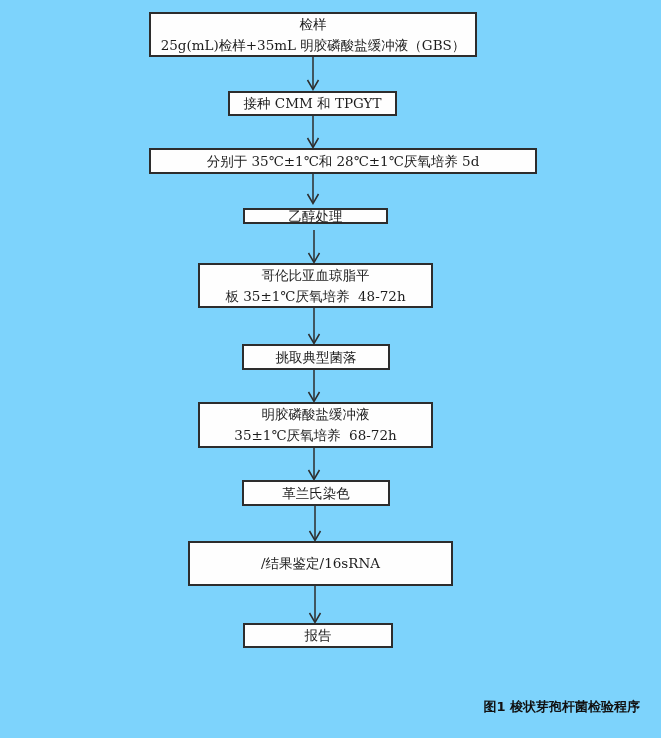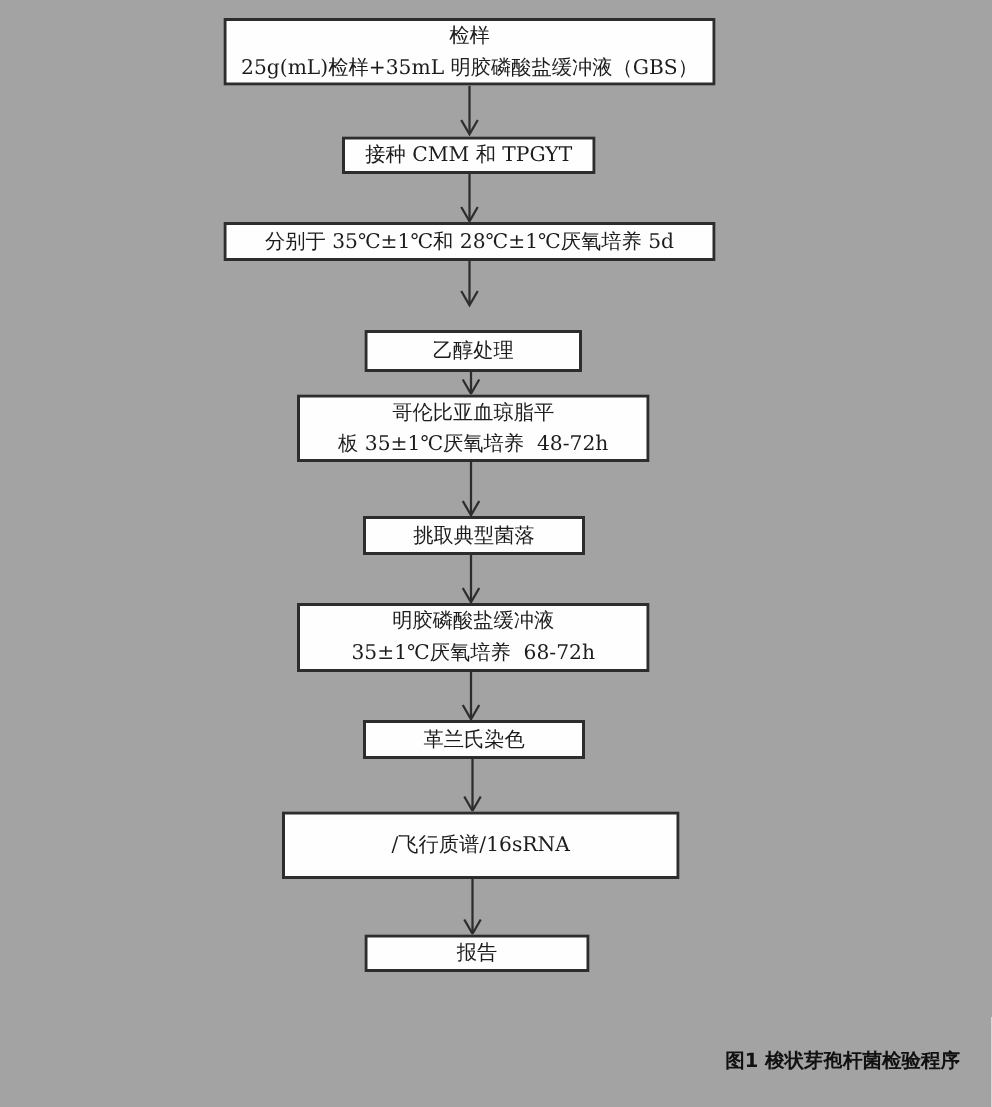--- a/index.html
+++ b/index.html
@@ -1,19 +1,19 @@
 <!DOCTYPE html>
 <html><head>
 <meta charset="utf-8">
 <style>
   html,body{margin:0;padding:0;background:#ffffff;}
   .page{
     position:relative;
     width:661px;height:738px;
-    background:#a3a3a3;
+    background:#7dd3fc;
     font-family:"DejaVu Serif","Liberation Serif",serif;
     color:#1c1c1c;
     overflow:hidden;
   }
   .arrow-layer{position:absolute;left:0;top:0;width:661px;height:738px;}
   .node{
     position:absolute;
     border:2px solid #2d2d2d;
     background:#fefefe;
     display:flex;flex-direction:column;
@@ -81,25 +81,25 @@
 
   <div class="node" style="left:149px;top:12px;width:328px;height:45px">
     <span class="ln">检样</span>
     <span class="ln">25g(mL)检样+35mL 明胶磷酸盐缓冲液（GBS）</span>
   </div>
 
   <div class="node" style="left:228px;top:91px;width:169px;height:25px">
     <span class="ln">接种 CMM 和 TPGYT</span>
   </div>
 
-  <div class="node" style="left:149px;top:148px;width:328px;height:26px">
+  <div class="node" style="left:149px;top:148px;width:388px;height:26px">
     <span class="ln">分别于 35℃±1℃和 28℃±1℃厌氧培养 5d</span>
   </div>
 
-  <div class="node" style="left:243px;top:220px;width:145px;height:28px">
+  <div class="node" style="left:243px;top:208px;width:145px;height:16px">
     <span class="ln">乙醇处理</span>
   </div>
 
   <div class="node" style="left:198px;top:263px;width:235px;height:45px">
     <span class="ln">哥伦比亚血琼脂平</span>
     <span class="ln">板 35±1℃厌氧培养  48-72h</span>
   </div>
 
   <div class="node" style="left:242px;top:344px;width:148px;height:26px">
     <span class="ln">挑取典型菌落</span>
@@ -108,21 +108,21 @@
   <div class="node" style="left:198px;top:402px;width:235px;height:46px">
     <span class="ln">明胶磷酸盐缓冲液</span>
     <span class="ln">35±1℃厌氧培养  68-72h</span>
   </div>
 
   <div class="node" style="left:242px;top:480px;width:148px;height:26px">
     <span class="ln">革兰氏染色</span>
   </div>
 
   <div class="node" style="left:188px;top:541px;width:265px;height:45px">
-    <span class="ln">/飞行质谱/16sRNA</span>
+    <span class="ln">/结果鉴定/16sRNA</span>
   </div>
 
   <div class="node" style="left:243px;top:623px;width:150px;height:25px">
     <span class="ln">报告</span>
   </div>
 
   <div class="caption">图1 梭状芽孢杆菌检验程序</div>
 
 </div>
 

